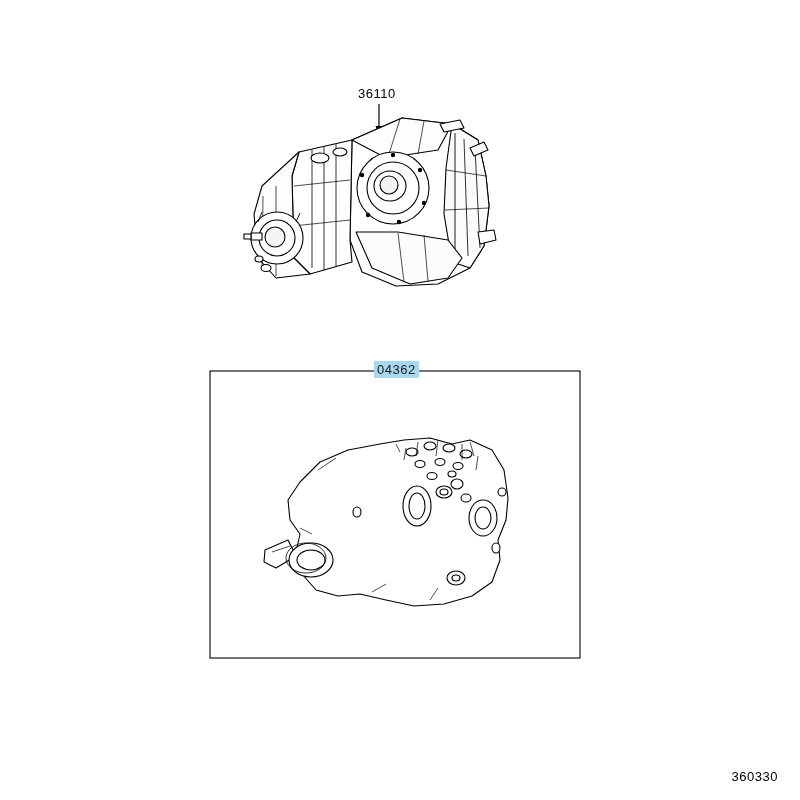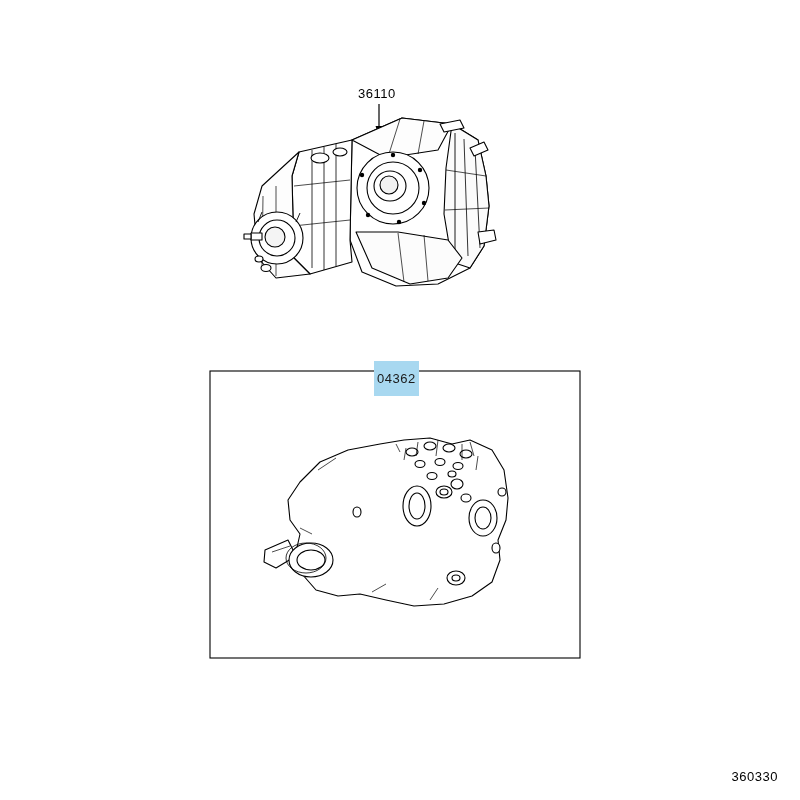--- a/index.html
+++ b/index.html
@@ -25,21 +25,21 @@
   .part-label {
     position: absolute;
     font-size: 13px;
     letter-spacing: 0.5px;
     color: #000;
     white-space: nowrap;
   }
   .part-label.highlight {
     background: #a8d8f0;
     color: #1a1a1a;
-    padding: 10px 3px;
+    padding: 1px 3px;
   }
   .figure-code {
     position: absolute;
     right: 22px;
     bottom: 16px;
     font-size: 13px;
     letter-spacing: 0.5px;
     font-weight: normal;
   }
   .label-36110 { left: 358px; top: 86px; }

